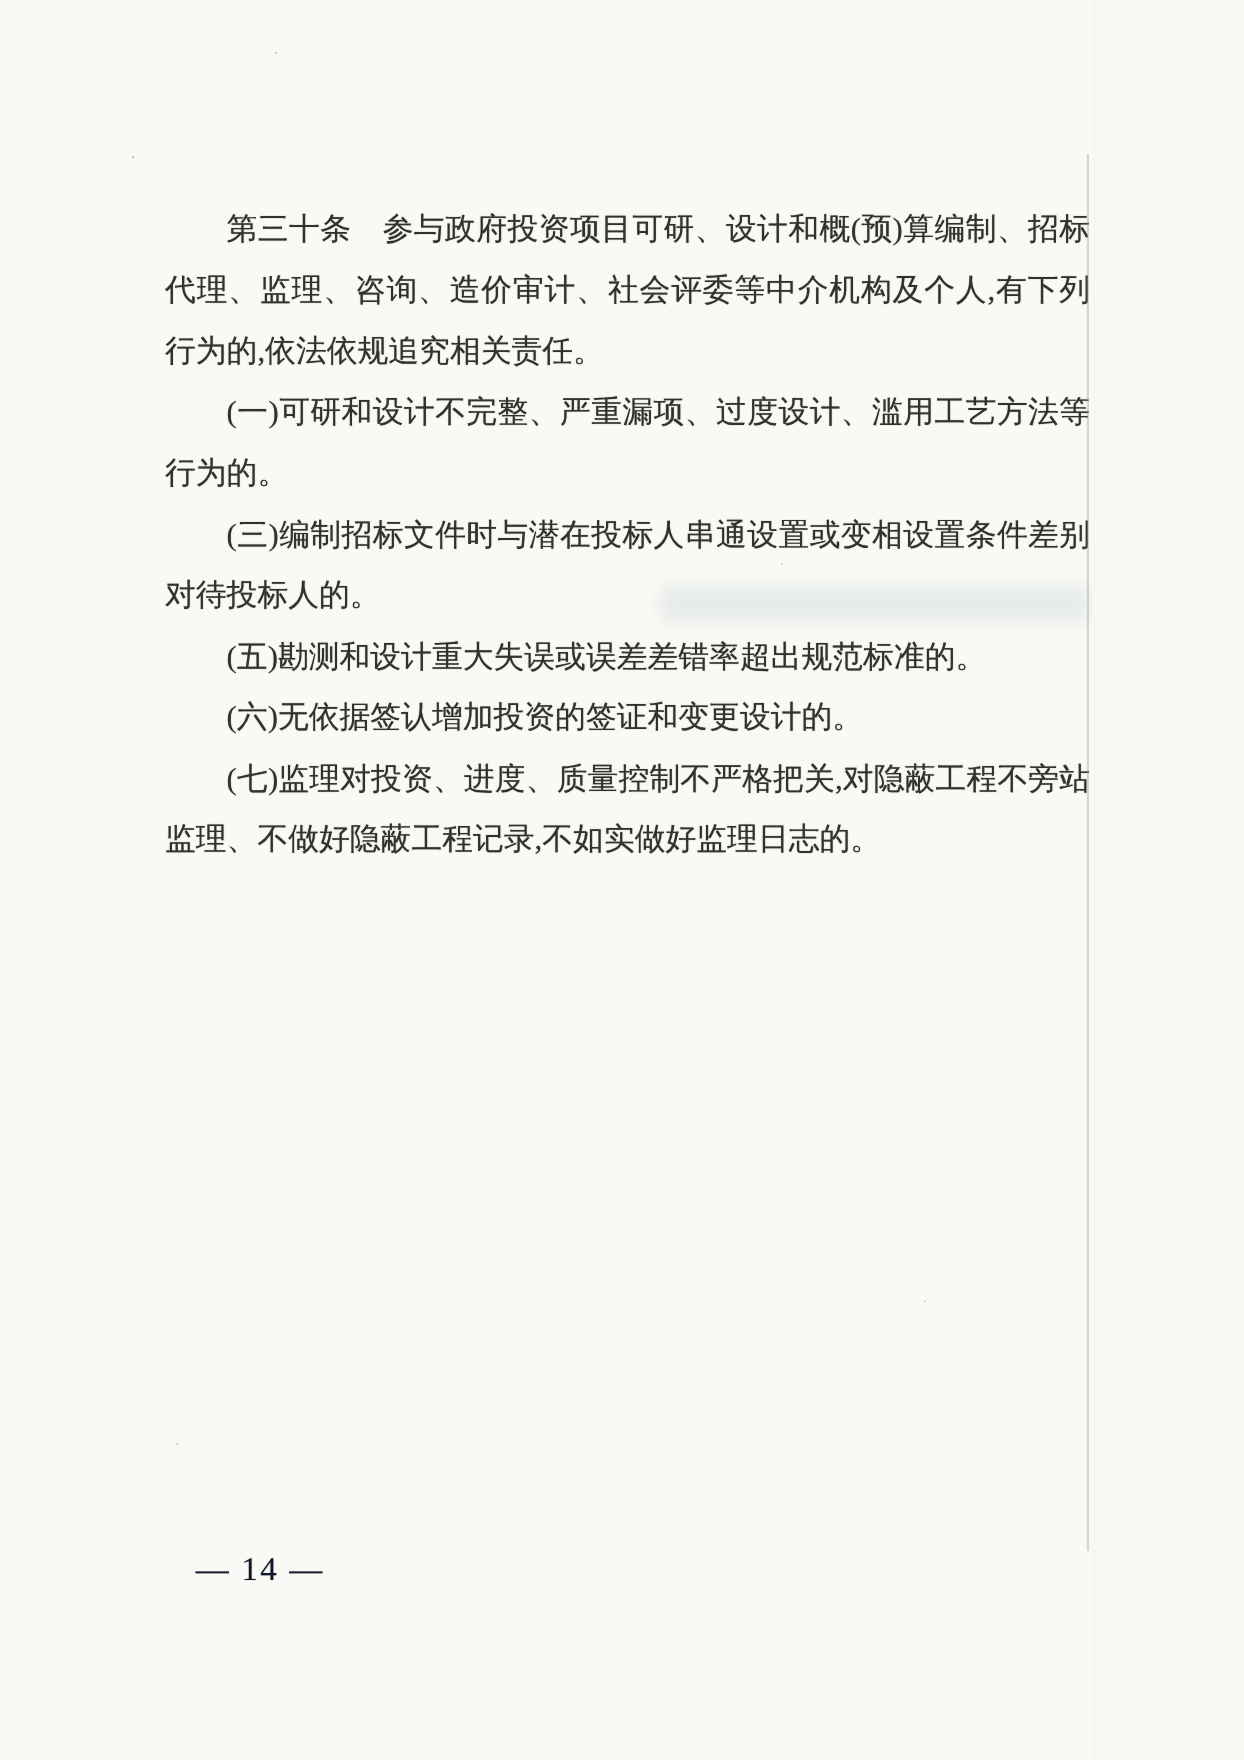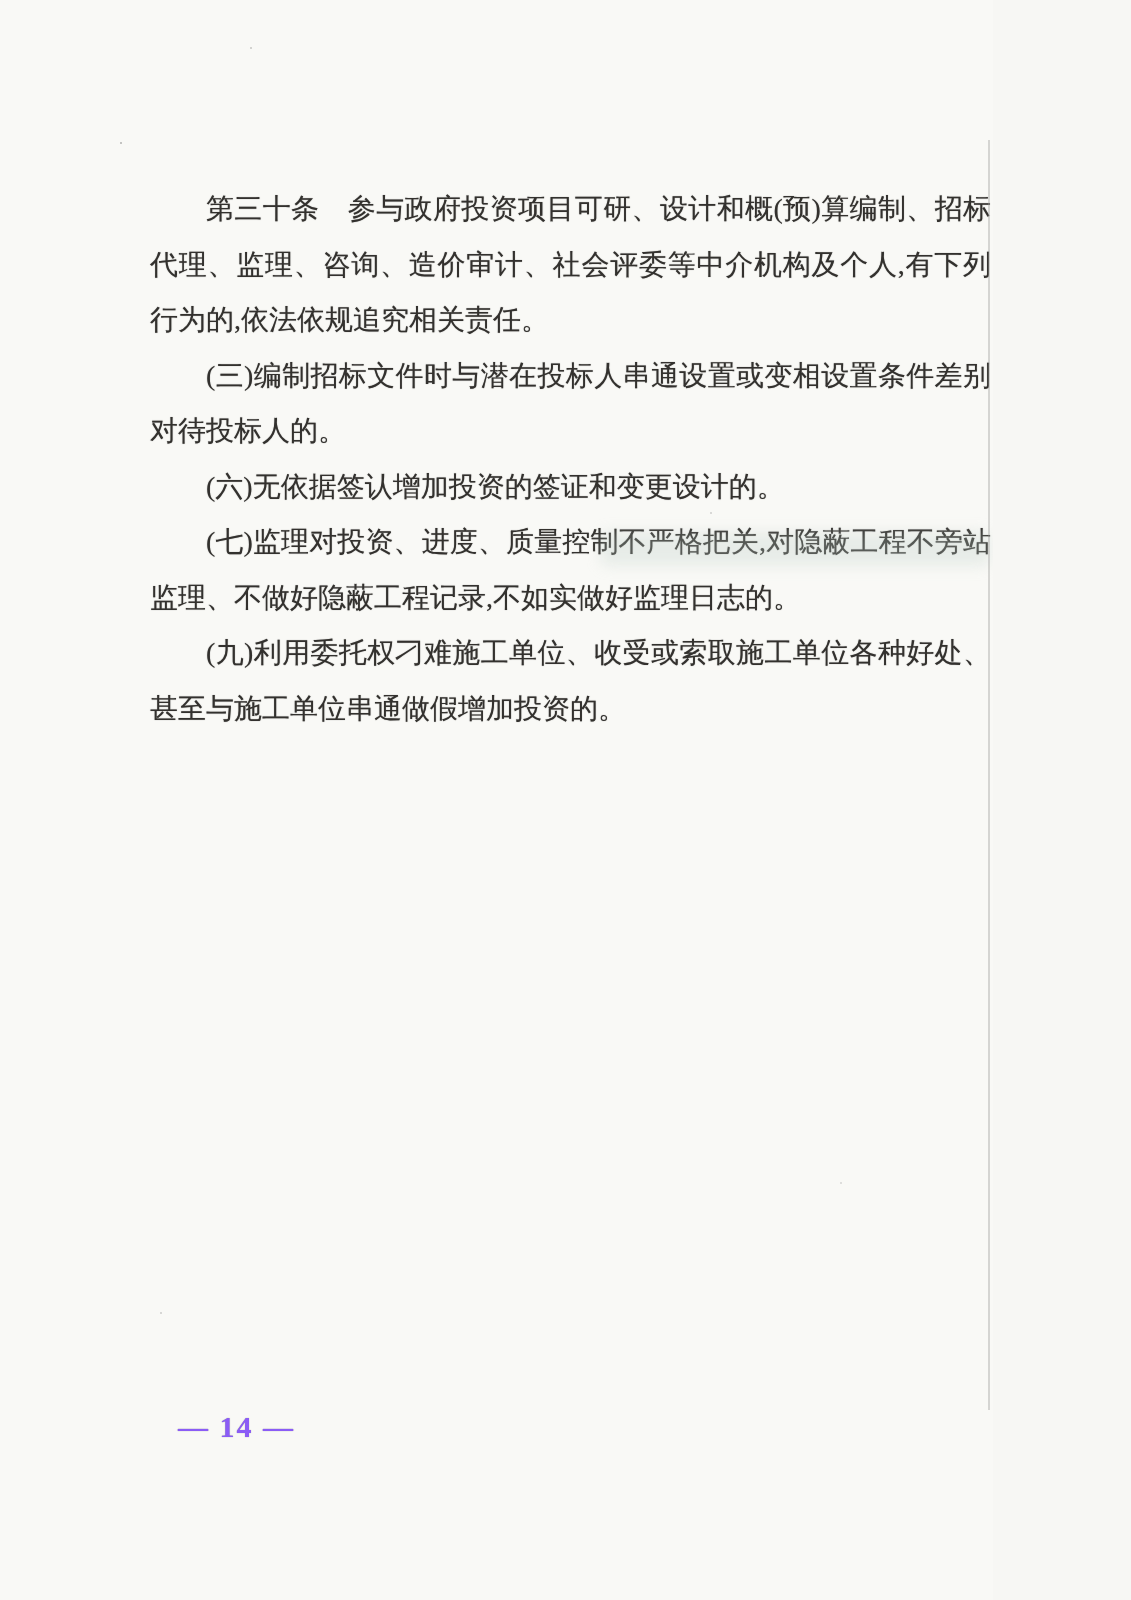--- a/index.html
+++ b/index.html
@@ -35,23 +35,22 @@
   }
   .article-number {
     font-weight: normal;
   }
   .page-number {
     position: absolute;
     left: 178px;
     top: 1410px;
     font-size: 30px;
     letter-spacing: 2px;
-    color: #8b5cf6;
+    color: #0f172a;
     text-shadow: 0 0 1px rgba(46, 45, 43, 0.5);
-    font-weight: bold;
   }
   
   .ghost {
     position: absolute;
     pointer-events: none;
     border-radius: 50%;
     filter: blur(7px);
   }
   .ghost-a { left: 1030px; top: 415px;  width: 85px;  height: 130px; background: rgba(215, 233, 226, 0.55); }
   .ghost-b { left: 1020px; top: 530px;  width: 90px;  height: 160px; background: rgba(214, 232, 227, 0.45); }
@@ -86,24 +85,25 @@
 </style>
 </head>
 <body>
 
 <div class="page">
 
   <div class="text-block">
 
     <p class="para"><span class="article-number">第三十条</span><span>　参与政府投资项目可研、设计和概(预)算编制、招标代理、监理、咨询、造价审计、社会评委等中介机构及个人,有下列行为的,依法依规追究相关责任。</span></p>
 
+    <p class="para">(一)可研和设计不完整、严重漏项、过度设计、滥用工艺方法等行为的。</p>
     <p class="para">(三)编制招标文件时与潜在投标人串通设置或变相设置条件差别对待投标人的。</p>
+    <p class="para">(五)勘测和设计重大失误或误差差错率超出规范标准的。</p>
     <p class="para">(六)无依据签认增加投资的签证和变更设计的。</p>
     <p class="para">(七)监理对投资、进度、质量控制不严格把关,对隐蔽工程不旁站监理、不做好隐蔽工程记录,不如实做好监理日志的。</p>
-    <p class="para">(九)利用委托权刁难施工单位、收受或索取施工单位各种好处、甚至与施工单位串通做假增加投资的。</p>
 
 
   </div>
 
   <div class="page-number">— 14 —</div>
 
   <div class="ghost ghost-a"></div>
   <div class="ghost ghost-b"></div>
   <div class="ghost ghost-c"></div>
   <div class="ghost ghost-d"></div>

